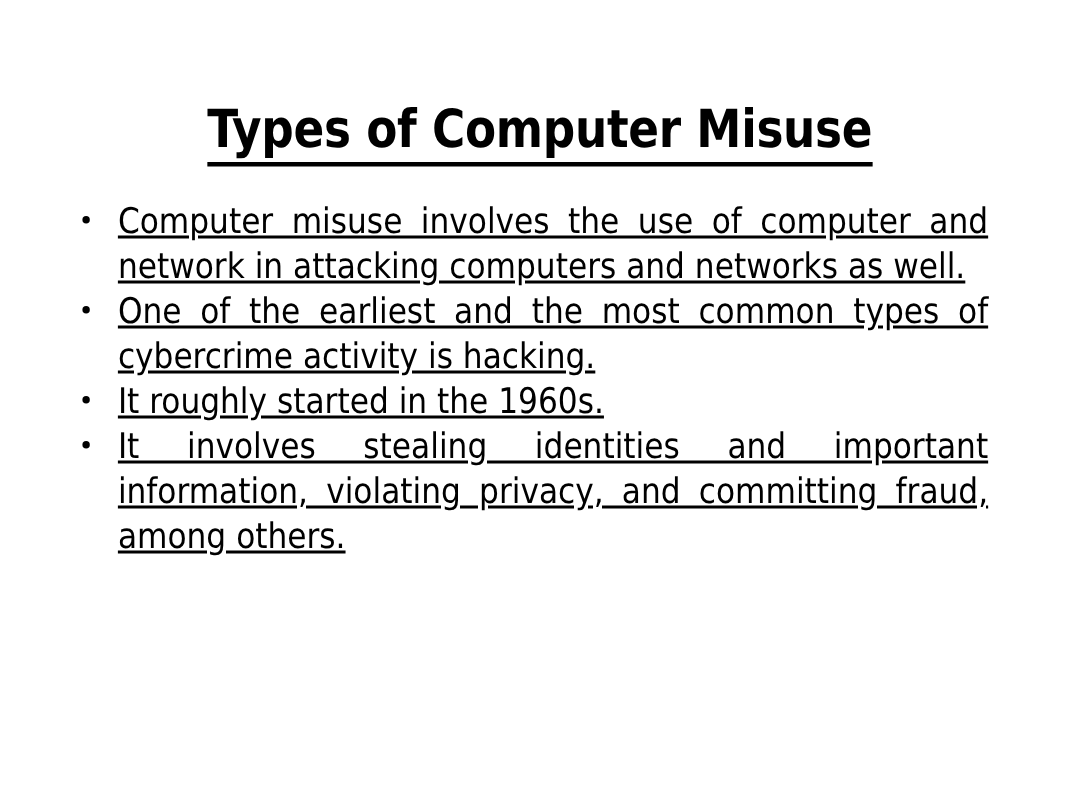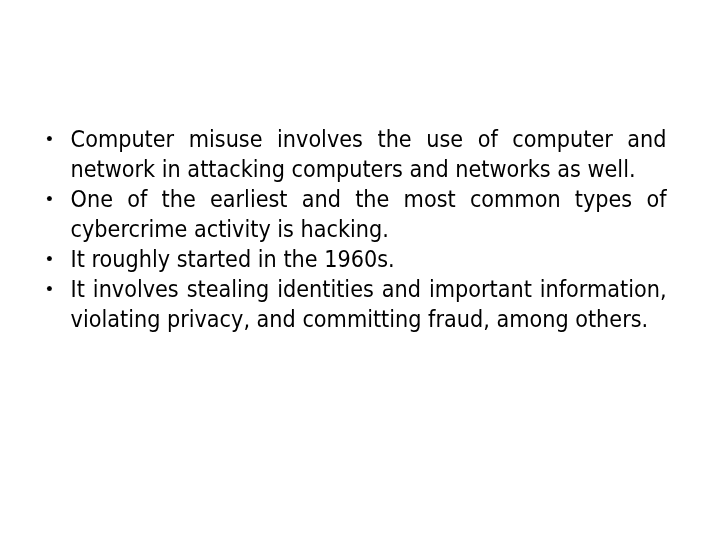--- a/index.html
+++ b/index.html
@@ -50,22 +50,23 @@
   
   #body-block {
     position: absolute;
     left: 44px;
     top: 124px;
     width: 632px;
   }
 
   ul.bullets {
     list-style: none;
-    margin: 0;
+    margin: 8px;
     padding: 0;
+    text-decoration: underline;
   }
 
   ul.bullets > li {
     position: relative;
     padding-left: 27px;
     margin: 0 0 0 0;
     font-family: "DejaVu Sans Condensed", "Liberation Sans Narrow", "Liberation Sans", sans-serif;
     font-size: 23.5px;
     line-height: 30px;
     color: #000000;
@@ -93,20 +94,23 @@
     hyphens: none;
   }
 
   
 </style>
 </head>
 <body>
 
 <div id="slide">
 
+  <div id="title-block">
+    <h1 id="slide-title">Types of Computer Misuse</h1>
+  </div>
 
   <div id="body-block">
     <ul class="bullets">
 
       <li>
         <span class="bullet-dot"></span>
         <span class="bullet-text">Computer misuse involves the use of computer and network in attacking computers and networks as well.</span>
       </li>
 
       <li>

